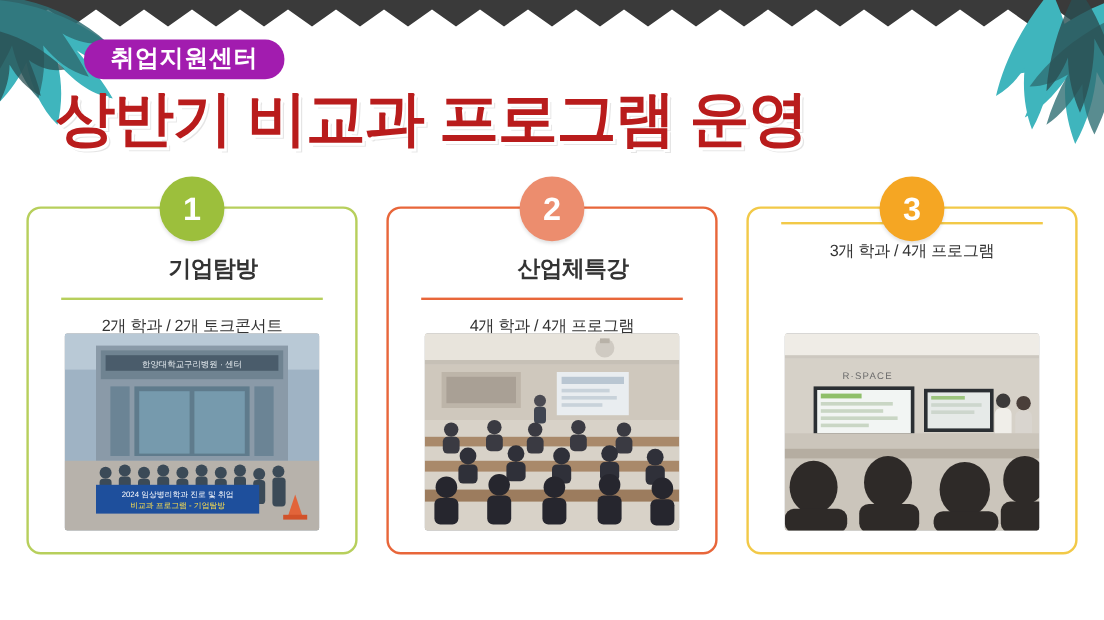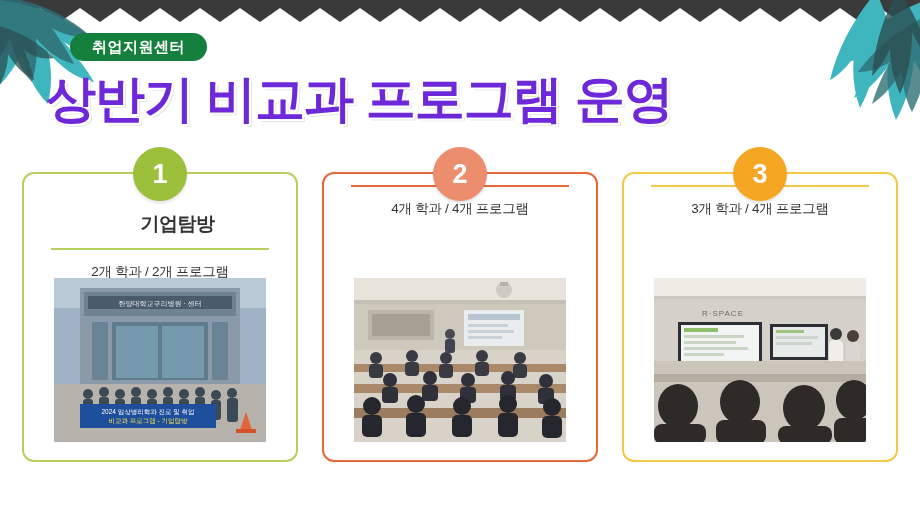--- a/index.html
+++ b/index.html
@@ -41,43 +41,43 @@
     width: 300px;
     height: 160px;
     pointer-events: none;
   }
 
   
   .badge {
     position: absolute;
     top: 33px;
     left: 70px;
-    background: #15803d;
+    background: #a21caf;
     color: #ffffff;
     border-radius: 16px;
     padding: 6px 22px 7px 22px;
-    font-size: 15px;
+    font-size: 20px;
     font-weight: bold;
     letter-spacing: 0.5px;
     line-height: 1;
   }
 
   .title-wrap {
     position: absolute;
     top: 66px;
     left: 46px;
     width: 860px;
     display: flex;
     align-items: baseline;
     white-space: nowrap;
   }
   .title-main {
     font-size: 50px;
     font-weight: bold;
-    color: #6d28d9;
+    color: #b91c1c;
     letter-spacing: -1px;
     text-shadow:
       2px 2px 0 #ffffff,
       3px 3px 0 rgba(0,0,0,0.10);
   }
   .title-sub {
     font-size: 30px;
     font-weight: bold;
     color: #6d6d6d;
     letter-spacing: -0.5px;
@@ -210,21 +210,21 @@
 <div class="title-wrap">
   <span class="title-main">상반기 비교과 프로그램 운영</span>
 </div>
 
 <div class="cards">
 
   <div class="card card-1">
     <div class="card-num">1</div>
     <div class="card-title">기업탐방</div>
     <div class="card-rule"></div>
-    <div class="card-desc">2개 학과 / 2개 프로그램</div>
+    <div class="card-desc">2개 학과 / 2개 토크콘서트</div>
     <div class="card-photo">
       <svg width="212" height="164" viewBox="0 0 212 164" xmlns="http://www.w3.org/2000/svg">
         <rect width="212" height="164" fill="#9fb3c4"></rect>
 
         <rect x="0" y="0" width="212" height="30" fill="#b9c9d6"></rect>
 
         <rect x="26" y="10" width="160" height="96" fill="#8a9aa8"></rect>
         <rect x="30" y="14" width="152" height="24" fill="#6f8391"></rect>
 
         <rect x="34" y="18" width="144" height="13" fill="#4a5c6b"></rect>
@@ -266,20 +266,21 @@
         <text x="94" y="145" font-family="Liberation Sans, sans-serif" font-size="6.5" fill="#ffe14d" text-anchor="middle">비교과 프로그램 - 기업탐방</text>
 
         <polygon points="186,152 192,134 198,152" fill="#e2643a"></polygon>
         <rect x="182" y="151" width="20" height="4" fill="#d2522a"></rect>
       </svg>
     </div>
   </div>
 
   <div class="card card-2">
     <div class="card-num">2</div>
+    <div class="card-title">산업체특강</div>
     <div class="card-rule"></div>
     <div class="card-desc">4개 학과 / 4개 프로그램</div>
     <div class="card-photo">
       <svg width="212" height="164" viewBox="0 0 212 164" xmlns="http://www.w3.org/2000/svg">
         <rect width="212" height="164" fill="#d8d2c8"></rect>
 
         <rect x="0" y="0" width="212" height="26" fill="#e8e4dc"></rect>
         <rect x="0" y="22" width="212" height="4" fill="#c6c0b6"></rect>
         <circle cx="150" cy="12" r="8" fill="#cfcac2"></circle>
         <rect x="146" y="4" width="8" height="4" fill="#b8b2a8"></rect>

